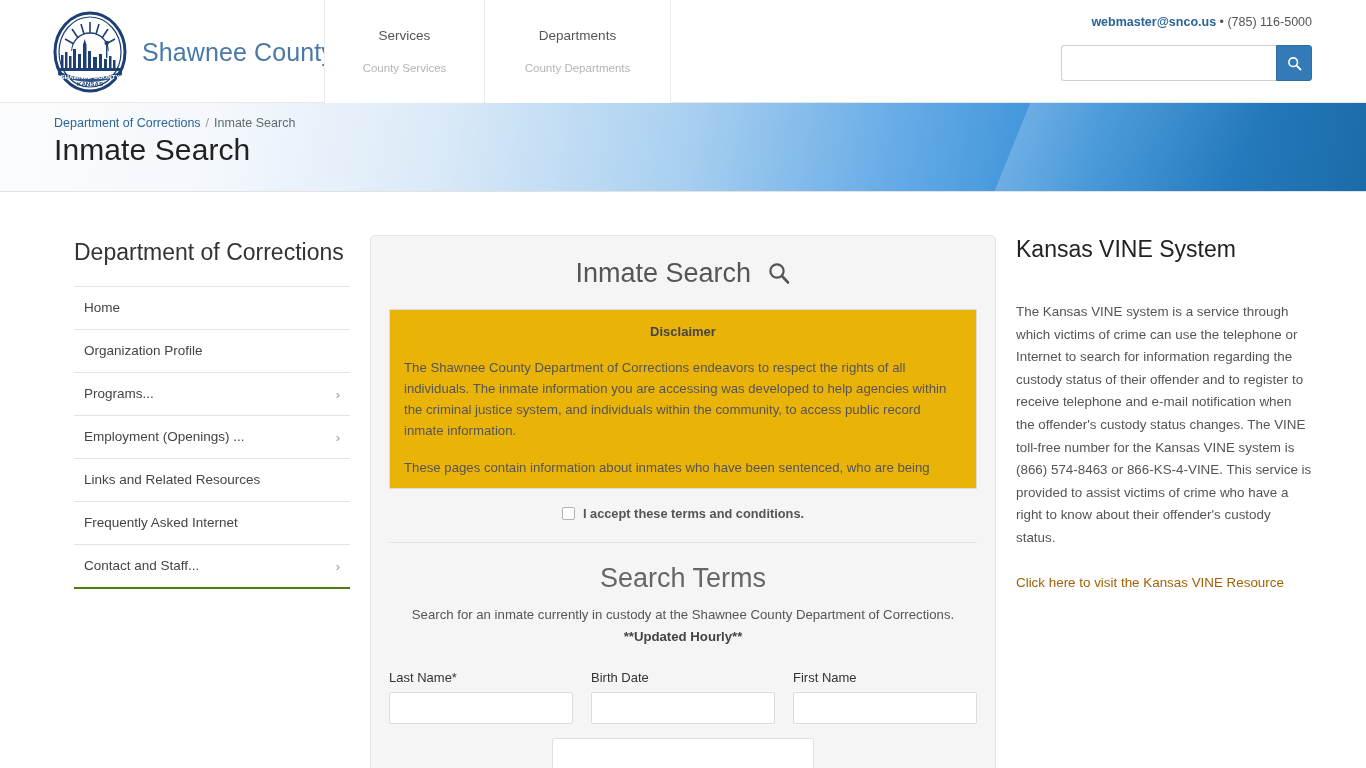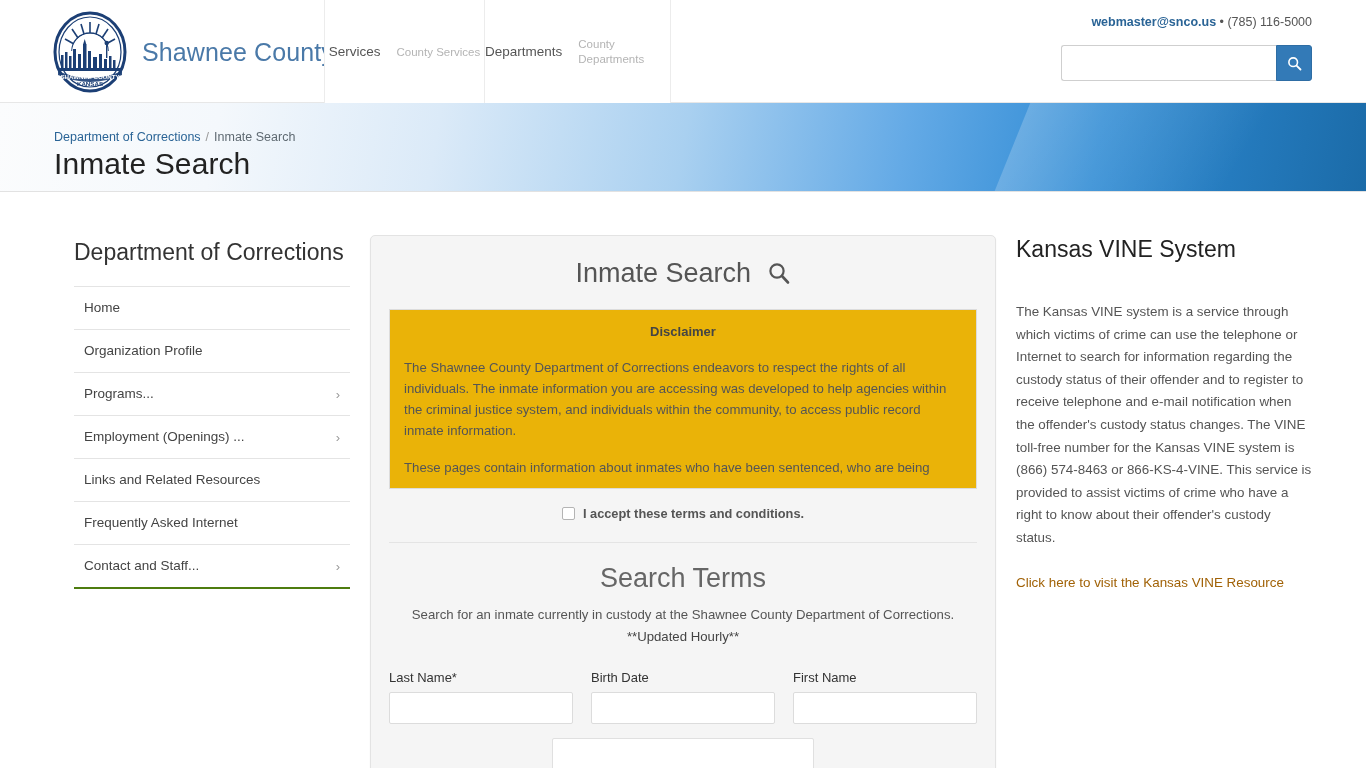--- a/index.html
+++ b/index.html
@@ -44,21 +44,21 @@
     height: 103px;
     display: flex;
   }
   .nav-cell {
     width: 161px;
     height: 103px;
     border-left: 1px solid #ececec;
     border-right: 1px solid #ececec;
     margin-left: -1px;
     display: flex;
-    flex-direction: row;
+    flex-direction: column;
     align-items: center;
     justify-content: center;
     cursor: pointer;
     background: #fff;
     gap: 16px;
   }
   .nav-cell.wide { width: 187px; }
   .nav-title {
     font-size: 13.5px;
     color: #555;
@@ -124,21 +124,21 @@
     content: "";
     position: absolute;
     right: -60px; top: -40px;
     width: 420px; height: 200px;
     background: linear-gradient(100deg, rgba(255,255,255,0.22) 0%, rgba(255,255,255,0) 55%);
     transform: skewX(-22deg);
     pointer-events: none;
   }
   .banner-inner {
     position: absolute;
-    left: 54px; top: 27px;
+    left: 54px; top: 13px;
   }
   .breadcrumb {
     font-size: 12.5px;
     color: #6b6b6b;
     margin-bottom: 3px;
   }
   .breadcrumb a {
     color: #2a6496;
     text-decoration: none;
   }
@@ -275,21 +275,21 @@
     text-align: center;
     font-size: 13.2px;
     color: #555;
     line-height: 22px;
     margin: 0;
   }
   .search-sub-bold {
     text-align: center;
     font-size: 13.2px;
     color: #444;
-    font-weight: normal;
+    font-weight: bold;
     line-height: 22px;
     margin: 0;
   }
   .form-row {
     display: flex;
     padding: 22px 18px 0 18px;
     gap: 18px;
   }
   .form-field { flex: 1; }
   .form-label {

